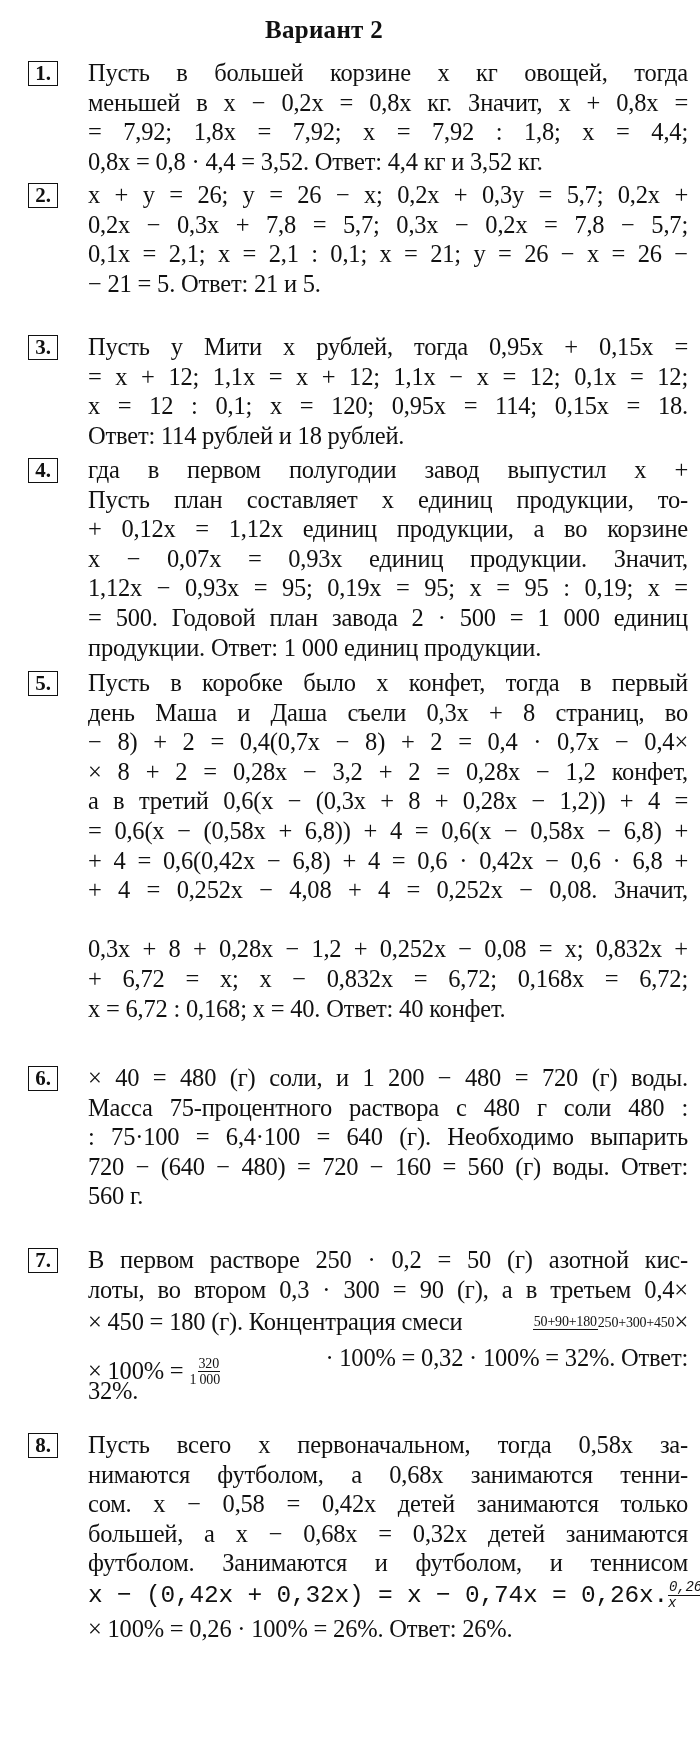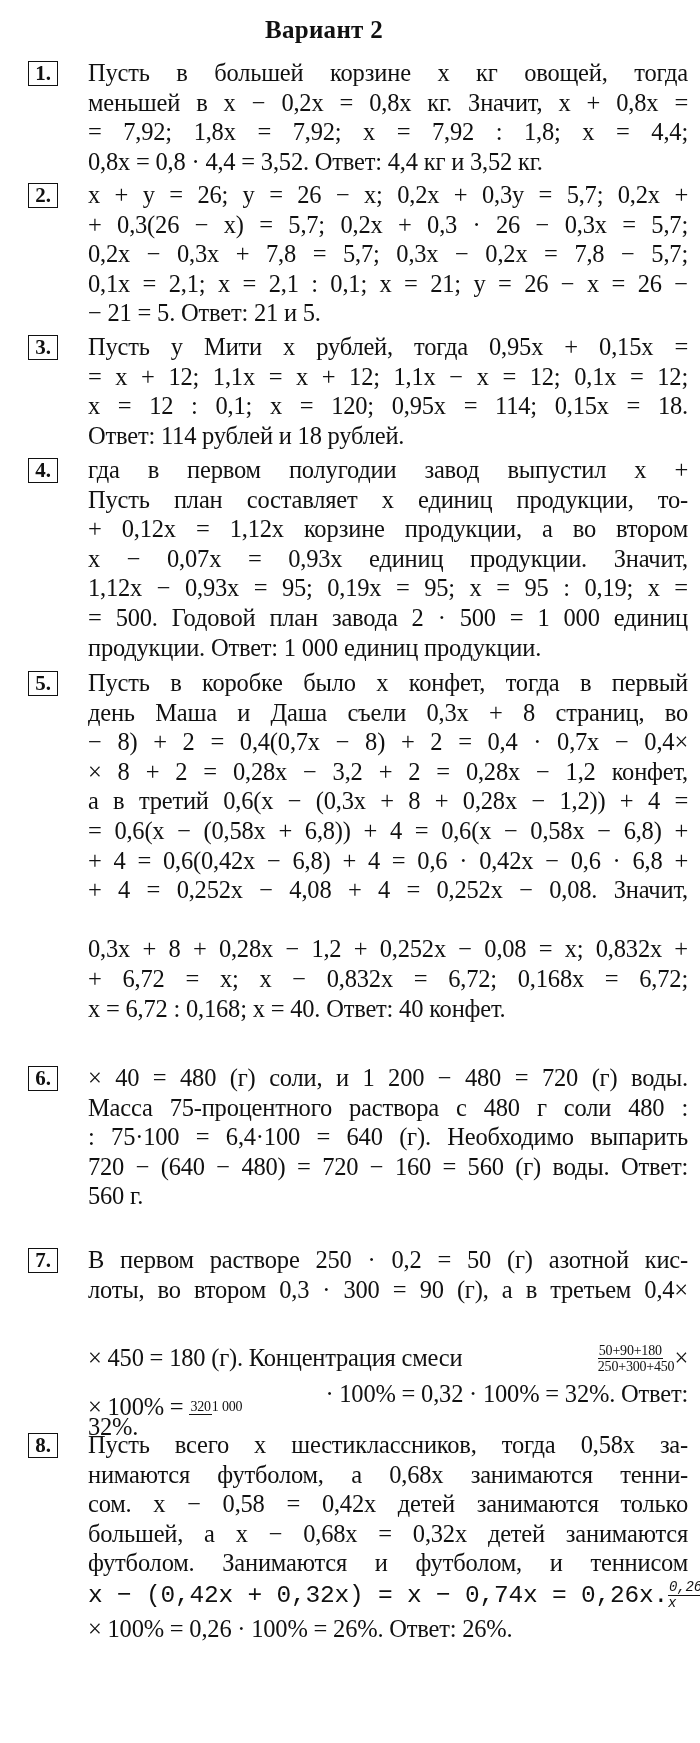--- a/index.html
+++ b/index.html
@@ -43,21 +43,20 @@
       <div class="line">меньшей в x − 0,2x = 0,8x кг. Значит, x + 0,8x =</div>
       <div class="line">= 7,92; 1,8x = 7,92; x = 7,92 : 1,8; x = 4,4;</div>
       <div class="line last">0,8x = 0,8 · 4,4 = 3,52. Ответ: 4,4 кг и 3,52 кг.</div>
     </div>
   </div>
 
   <div class="problem" style="top:180px;">
     <div class="num">2.</div>
     <div class="lines">
       <div class="line">x + y = 26; y = 26 − x; 0,2x + 0,3y = 5,7; 0,2x +</div>
-      <div class="line">+ 0,3(26 − x) = 5,7; 0,2x + 0,3 · 26 − 0,3x = 5,7;</div>
       <div class="line">0,2x − 0,3x + 7,8 = 5,7; 0,3x − 0,2x = 7,8 − 5,7;</div>
       <div class="line">0,1x = 2,1; x = 2,1 : 0,1; x = 21; y = 26 − x = 26 −</div>
       <div class="line last">− 21 = 5. Ответ: 21 и 5.</div>
     </div>
   </div>
 
   <div class="problem" style="top:332px;">
     <div class="num">3.</div>
     <div class="lines">
       <div class="line">Пусть у Мити x рублей, тогда 0,95x + 0,15x =</div>
@@ -65,21 +64,21 @@
       <div class="line">x = 12 : 0,1; x = 120; 0,95x = 114; 0,15x = 18.</div>
       <div class="line last">Ответ: 114 рублей и 18 рублей.</div>
     </div>
   </div>
 
   <div class="problem" style="top:455px;">
     <div class="num">4.</div>
     <div class="lines">
       <div class="line">гда в первом полугодии завод выпустил x +</div>
       <div class="line">Пусть план составляет x единиц продукции, то-</div>
-      <div class="line">+ 0,12x = 1,12x корзине продукции, а во втором</div>
+      <div class="line">+ 0,12x = 1,12x единиц продукции, а во корзине</div>
       <div class="line">x − 0,07x = 0,93x единиц продукции. Значит,</div>
       <div class="line">1,12x − 0,93x = 95; 0,19x = 95; x = 95 : 0,19; x =</div>
       <div class="line">= 500. Годовой план завода 2 · 500 = 1 000 единиц</div>
       <div class="line last">продукции. Ответ: 1 000 единиц продукции.</div>
     </div>
   </div>
 
   <div class="problem" style="top:668px;">
     <div class="num">5.</div>
     <div class="lines">
@@ -107,48 +106,48 @@
       <div class="line">720 − (640 − 480) = 720 − 160 = 560 (г) воды. Ответ:</div>
       <div class="line last">560 г.</div>
     </div>
   </div>
 
   <div class="problem" style="top:1245px;">
     <div class="num">7.</div>
     <div class="lines">
       <div class="line">В первом растворе 250 · 0,2 = 50 (г) азотной кис-</div>
       <div class="line">лоты, во втором 0,3 · 300 = 90 (г), а в третьем 0,4×</div>
-      <div class="line frac-line" style="display:flex;justify-content:space-between;align-items:center;margin-top:36px;">
+      <div class="line frac-line" style="display:flex;justify-content:space-between;align-items:center;">
         <span>× 450 = 180 (г). Концентрация смеси</span>
         <span style="display:inline-flex;align-items:center;">
-          <span style="display:inline-flex;flex-direction:column;align-items:flex-start;font-size:14px;line-height:15px;">
+          <span style="display:inline-flex;flex-direction:row;align-items:flex-end;font-size:14px;line-height:15px;">
             <span style="border-bottom:1.3px solid #111;padding:0 1px;">50+90+180</span>
             <span>250+300+450</span>
           </span>
           <span>×</span>
         </span>
       </div>
       <div class="line frac-line" style="display:flex;justify-content:space-between;align-items:center;">
         <span style="display:inline-flex;align-items:center;gap:6px;margin-top:26px;">
           <span>× 100% =</span>
-          <span style="display:inline-flex;flex-direction:row;align-items:flex-start;font-size:14px;line-height:15px;">
+          <span style="display:inline-flex;flex-direction:column;align-items:flex-end;font-size:14px;line-height:15px;">
             <span style="border-bottom:1.3px solid #111;padding:0 1px;">320</span>
             <span>1 000</span>
           </span>
         </span>
         <span>· 100% = 0,32 · 100% = 32%. Ответ:</span>
       </div>
       <div class="line last">32%.</div>
     </div>
   </div>
 
   <div class="problem" style="top:1430px;">
     <div class="num">8.</div>
     <div class="lines">
-      <div class="line">Пусть всего x шестиклассников, тогда 0,58x за-</div>
+      <div class="line">Пусть всего x первоначальном, тогда 0,58x за-</div>
       <div class="line">нимаются футболом, а 0,68x занимаются тенни-</div>
       <div class="line">сом. x − 0,58 = 0,42x детей занимаются только</div>
       <div class="line">большей, а x − 0,68x = 0,32x детей занимаются</div>
       <div class="line">футболом. Занимаются и футболом, и теннисом</div>
       <div class="line frac-line" style="display:flex;justify-content:space-between;align-items:center;font-family:Liberation Mono, monospace;">
         <span>x − (0,42x + 0,32x) = x − 0,74x = 0,26x.</span>
         <span style="display:inline-flex;align-items:center;">
           <span style="display:inline-flex;flex-direction:column;align-items:flex-start;font-size:14px;line-height:15px;font-style:italic;">
             <span style="border-bottom:1.3px solid #111;padding:0 1px;">0,26x</span>
             <span>x</span>

